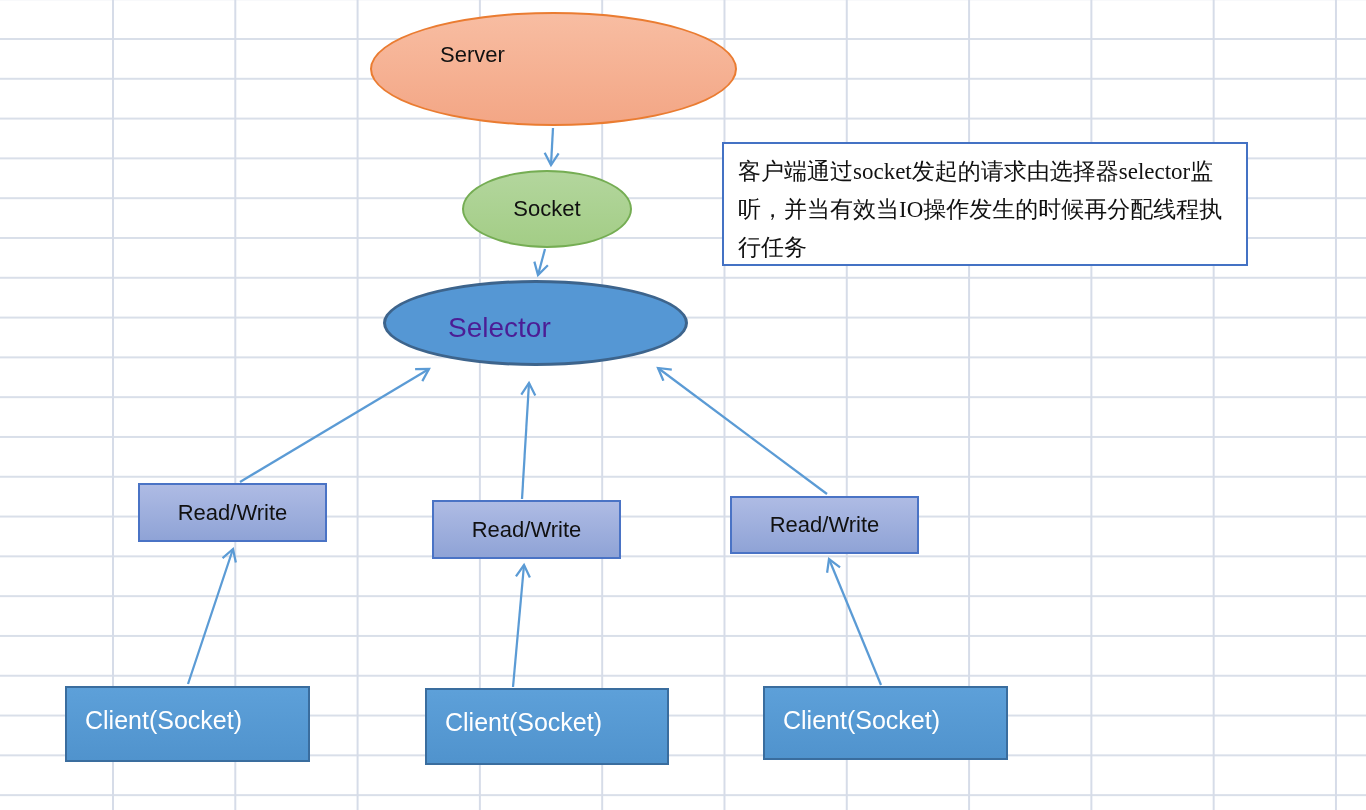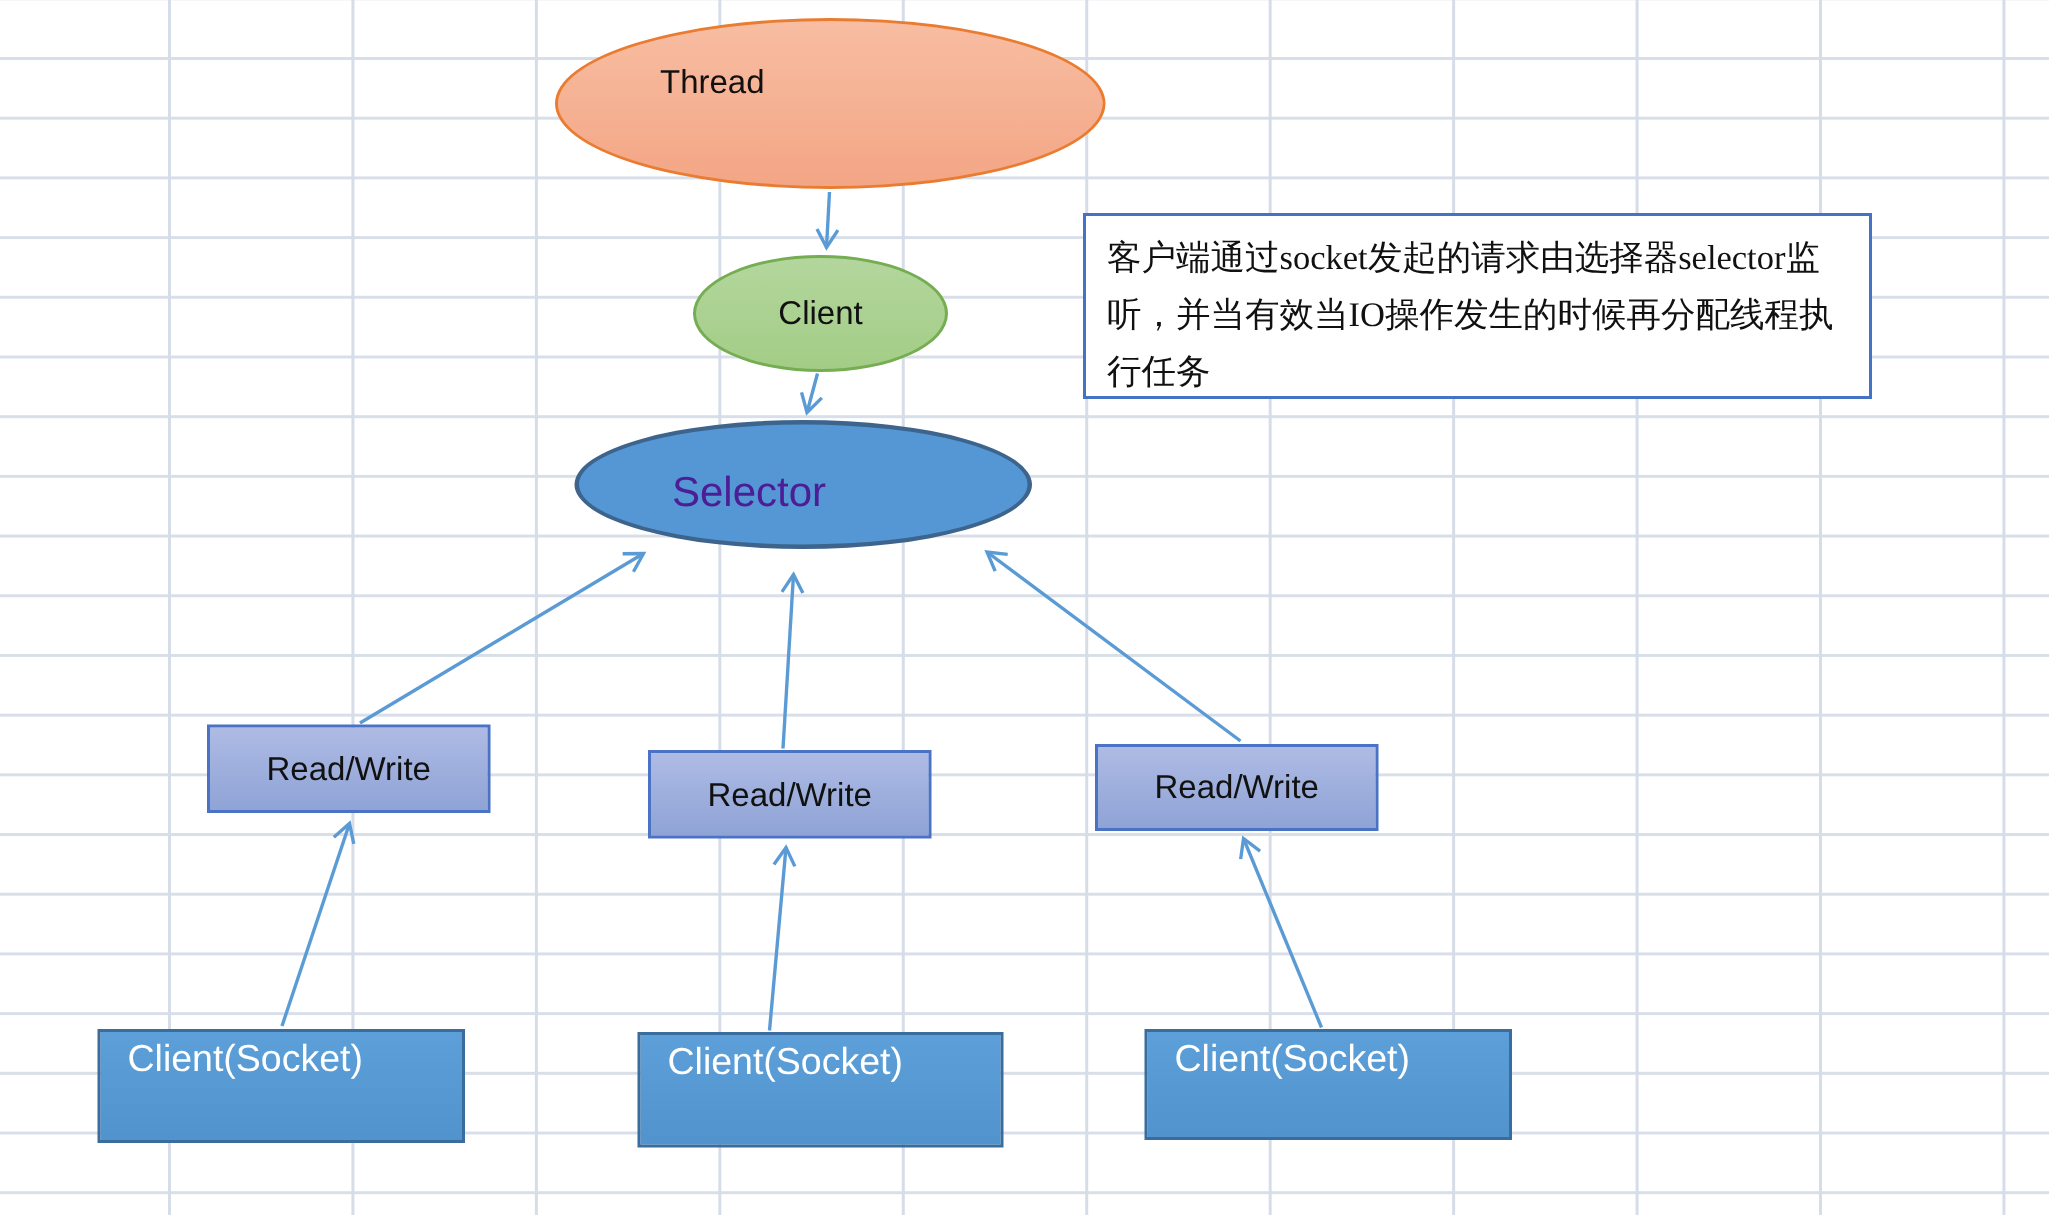--- a/index.html
+++ b/index.html
@@ -73,21 +73,21 @@
   .rw .lbl { font-size: 22px; color: #111; }
   .rw1 { left: 138px; top: 483px; width: 189px; height: 59px; }
   .rw2 { left: 432px; top: 500px; width: 189px; height: 59px; }
   .rw3 { left: 730px; top: 496px; width: 189px; height: 58px; }
 
   .client {
     background: linear-gradient(to bottom, #5da0d9, #5093cd);
     border: 2.5px solid #3a6d9e;
   }
   .client .lbl {
-    display: block; padding: 4px 0 0 18px;
+    display: block; padding: 18px 0 0 18px;
     font-size: 25px; color: #ffffff;
   }
   .c1 { left: 65px;  top: 686px; width: 245px; height: 76px; }
   .c2 { left: 425px; top: 688px; width: 244px; height: 77px; }
   .c3 { left: 763px; top: 686px; width: 245px; height: 74px; }
 
   .note {
     left: 722px; top: 142px; width: 526px; height: 124px;
     background: #ffffff;
     border: 2px solid #4472c4;
@@ -117,25 +117,25 @@
     <line x1="545" y1="249" x2="538" y2="275" marker-end="url(#head)"></line>
     <line x1="240" y1="482" x2="429" y2="369" marker-end="url(#head)"></line>
     <line x1="522" y1="499" x2="529" y2="383" marker-end="url(#head)"></line>
     <line x1="827" y1="494" x2="658" y2="368" marker-end="url(#head)"></line>
     <line x1="188" y1="684" x2="233" y2="549" marker-end="url(#head)"></line>
     <line x1="513" y1="687" x2="524" y2="565" marker-end="url(#head)"></line>
     <line x1="881" y1="685" x2="829" y2="559" marker-end="url(#head)"></line>
   </svg>
 
   <div class="node ellipse server">
-    <span class="lbl">Thread</span>
+    <span class="lbl">Server</span>
   </div>
 
   <div class="node ellipse thread">
-    <span class="lbl">Client</span>
+    <span class="lbl">Socket</span>
   </div>
 
   <div class="node ellipse selector">
     <span class="lbl">Selector</span>
   </div>
 
   <div class="node rw rw1">
     <span class="lbl">Read/Write</span>
   </div>
   <div class="node rw rw2">

